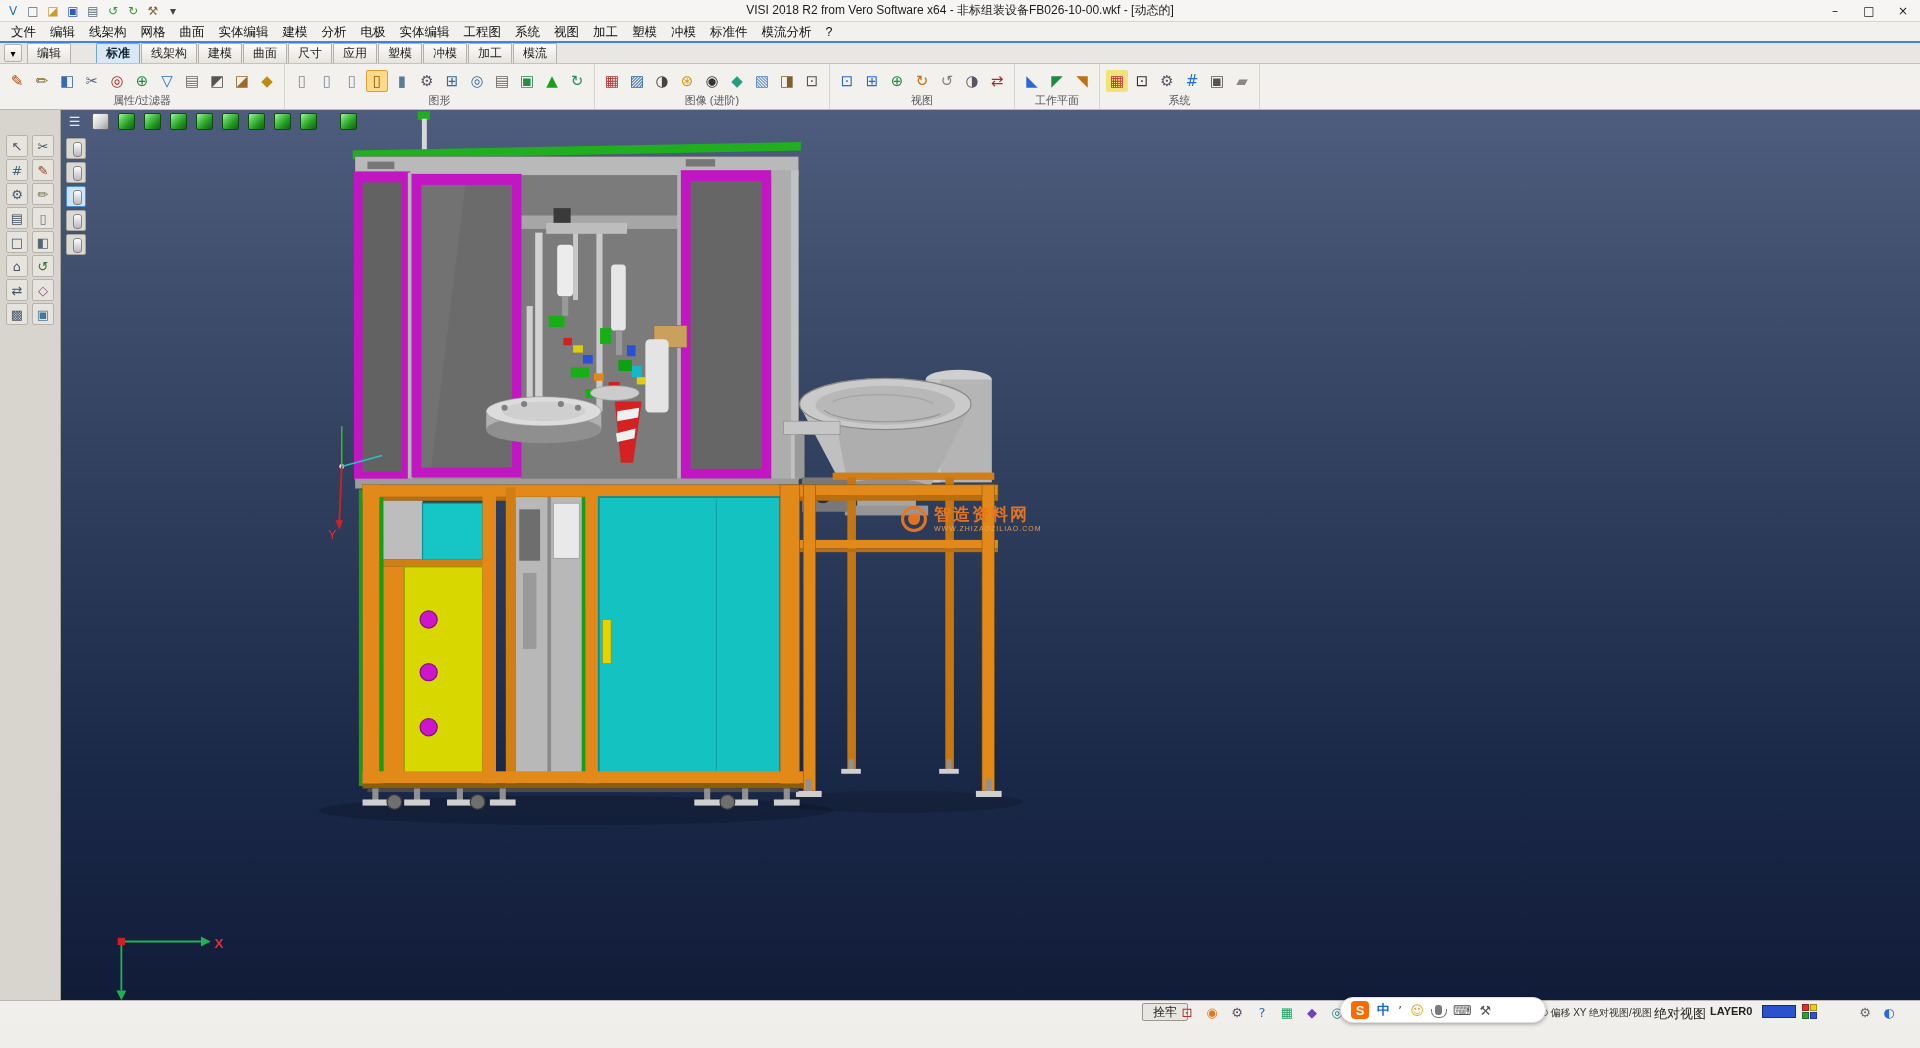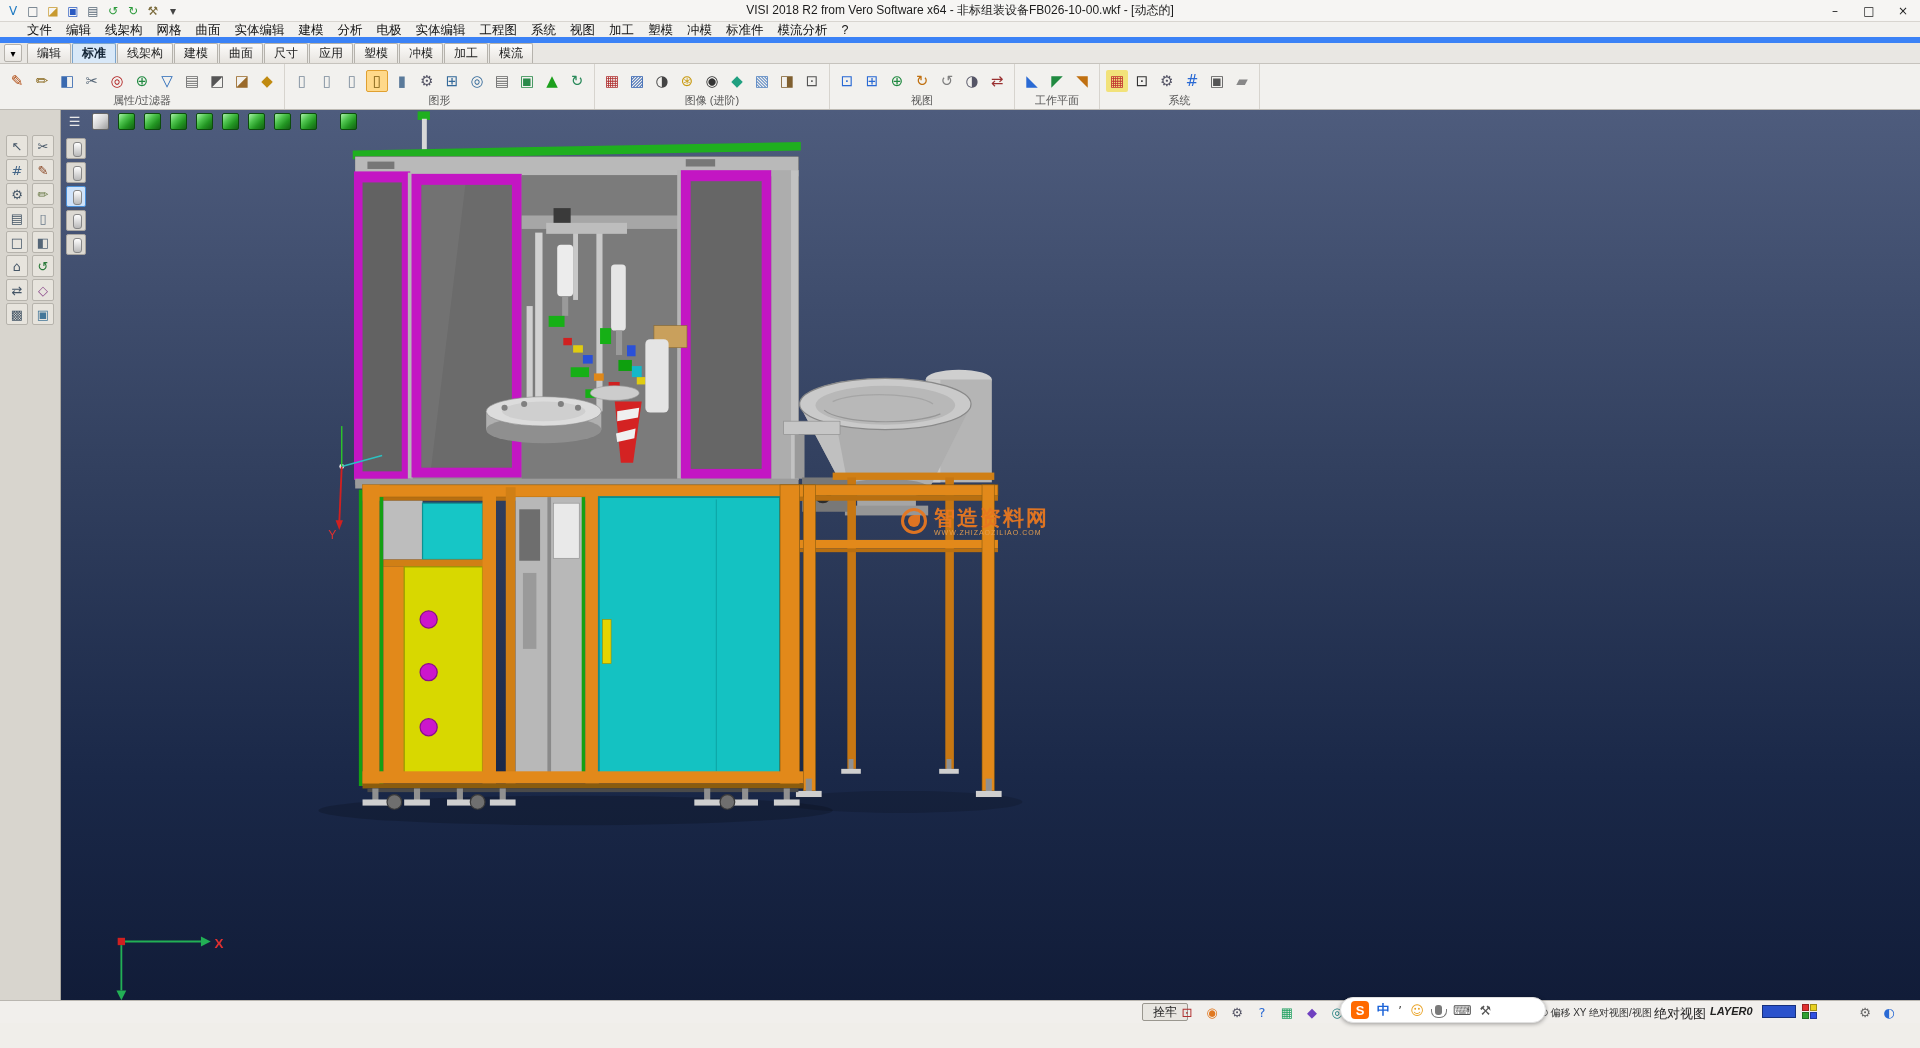--- a/index.html
+++ b/index.html
@@ -13,32 +13,32 @@
   .qa{display:flex;align-items:center;gap:2px;padding-left:4px;z-index:2;}
   .qicon{width:18px;height:18px;display:flex;align-items:center;justify-content:center;
     font-size:12px;font-family:"DejaVu Sans",sans-serif;cursor:default;}
   .title-text{position:absolute;left:0;right:0;text-align:center;font-size:12px;color:#1b1b1b;white-space:nowrap;}
   .win-controls{margin-left:auto;display:flex;z-index:2;}
   .win-btn{width:34px;height:21px;display:flex;align-items:center;justify-content:center;
     font-size:12px;color:#222;font-family:"DejaVu Sans",sans-serif;}
 
   
   .menubar{position:absolute;top:22px;left:0;right:0;height:21px;background:#f2f1ee;
-    display:flex;align-items:center;padding-left:20px;border-bottom:6px solid #3b82f6;}
+    display:flex;align-items:center;padding-left:4px;border-bottom:2px solid #3b82f6;}
   .menu-item{font-size:12.5px;color:#111;padding:0 7px;line-height:20px;}
 
   
   .tabbar{position:absolute;top:43px;left:0;right:0;height:21px;background:#e9e7e3;
     display:flex;align-items:flex-end;padding-left:4px;gap:1px;border-bottom:1px solid #c6c3bd;}
   .tab-dropdown{width:18px;height:18px;margin:0 4px 1px 0;display:flex;align-items:center;justify-content:center;
     font-size:10px;border:1px solid #b5b2ac;background:linear-gradient(#fcfbfa,#e9e6e1);border-radius:2px;}
   .tabs-host{display:flex;align-items:flex-end;gap:1px;}
   .tab{font-size:12px;padding:1px 9px;height:20px;line-height:17px;color:#222;
     background:linear-gradient(#fcfbfa,#e7e4df);border:1px solid #b5b2ac;border-bottom:none;border-radius:2px 2px 0 0;}
-  .tab.active{background:#d8e8f8;border-color:#7aa4cc;font-weight:bold;color:#123;}
+  .tab.active{background:#d8e8f8;border-color:#7aa4cc;font-weight:bold;color:#123;margin-left:24px;}
 
   
   .ribbon{position:absolute;top:64px;left:0;right:0;height:46px;background:#f2f1ee;
     border-bottom:1px solid #bdbab3;display:flex;}
   .rgroup{display:flex;flex-direction:column;justify-content:space-between;
     border-right:1px solid #d7d4ce;padding:3px 6px 1px;}
   .ricons{display:flex;align-items:center;gap:3px;height:27px;}
   .ricon{width:22px;height:22px;display:flex;align-items:center;justify-content:center;
     font-size:15px;border-radius:2px;font-family:"DejaVu Sans",sans-serif;}
   .ricon.active{background:#ffd98a;border:1px solid #e0a030;}
@@ -69,38 +69,38 @@
   .pill{width:20px;height:21px;background:#dcd9d2;border:1px solid #a8a5a0;border-radius:2px;position:relative;}
   .pill::after{content:"";position:absolute;left:6px;top:3px;width:7px;height:13px;
     background:linear-gradient(#ffffff,#b9b9b9);border:1px solid #878787;border-radius:3px;}
   .pill.active{background:#cfe3fa;border-color:#4a90d9;}
 
   .watermark{position:absolute;left:840px;top:396px;display:flex;align-items:center;gap:7px;opacity:.95;}
   .wm-logo{width:26px;height:26px;border:3px solid #e87820;border-radius:50%;position:relative;flex:none;}
   .wm-logo::after{content:"";position:absolute;left:4px;top:4px;width:12px;height:12px;
     background:#e87820;border-radius:50% 0 50% 50%;}
   .wm-text{display:flex;flex-direction:column;line-height:1.1;}
-  .wm-title{font-size:21px;font-weight:bold;color:#e87820;letter-spacing:2px;white-space:nowrap;}
+  .wm-title{font-size:17px;font-weight:bold;color:#e87820;letter-spacing:2px;white-space:nowrap;}
   .wm-sub{font-size:7px;color:#e8a050;letter-spacing:1px;}
 
   
   .statusbar1{position:absolute;left:0;right:0;bottom:25px;height:23px;background:#f1efec;
     border-top:1px solid #b9b6b0;font-size:12px;color:#222;}
   .statusbar2{position:absolute;left:0;right:0;bottom:0;height:25px;background:#f1efec;
     border-top:1px solid #d2cfc9;font-size:12px;color:#222;}
   .statusbar1 > *,.statusbar2 > *{position:absolute;white-space:nowrap;}
   .lock-btn{left:1142px;top:2px;width:46px;height:18px;text-align:center;line-height:16px;
     background:#e8e6e1;border:1px solid #9a978f;border-radius:2px;}
   .sicons{left:1178px;top:2px;display:flex;gap:7px;}
   .sicon{width:18px;height:18px;display:flex;align-items:center;justify-content:center;
     font-size:13px;font-family:"DejaVu Sans",sans-serif;}
   .offset-mode{left:1540px;top:5px;font-size:10px;color:#333;}
   .offset-mode .radio{font-family:"DejaVu Sans",sans-serif;color:#555;margin-right:2px;}
   .view-mode{left:1654px;top:4px;font-size:13px;}
-  .layer-name{left:1710px;top:4px;font-size:11px;font-weight:bold;font-style:italic;}
+  .layer-name{left:1710px;top:4px;font-size:11px;font-weight:bold;}
   .swatch-blue{left:1762px;top:4px;width:34px;height:13px;background:#2a52cc;border:1px solid #16307e;}
   .mini-swatches{left:1802px;top:3px;display:grid;grid-template-columns:7px 7px;grid-auto-rows:7px;gap:1px;}
   .mini-swatches span{display:block;border:1px solid rgba(0,0,0,.3);}
   .right-icons{left:1856px;top:2px;display:flex;gap:6px;}
   .esfs{left:1451px;top:5px;}
   .units{left:1596px;top:5px;}
   .coord-x{left:1658px;top:5px;}
   .coord-y{left:1745px;top:5px;color:#d00000;}
   .coord-z{left:1832px;top:5px;}
 

